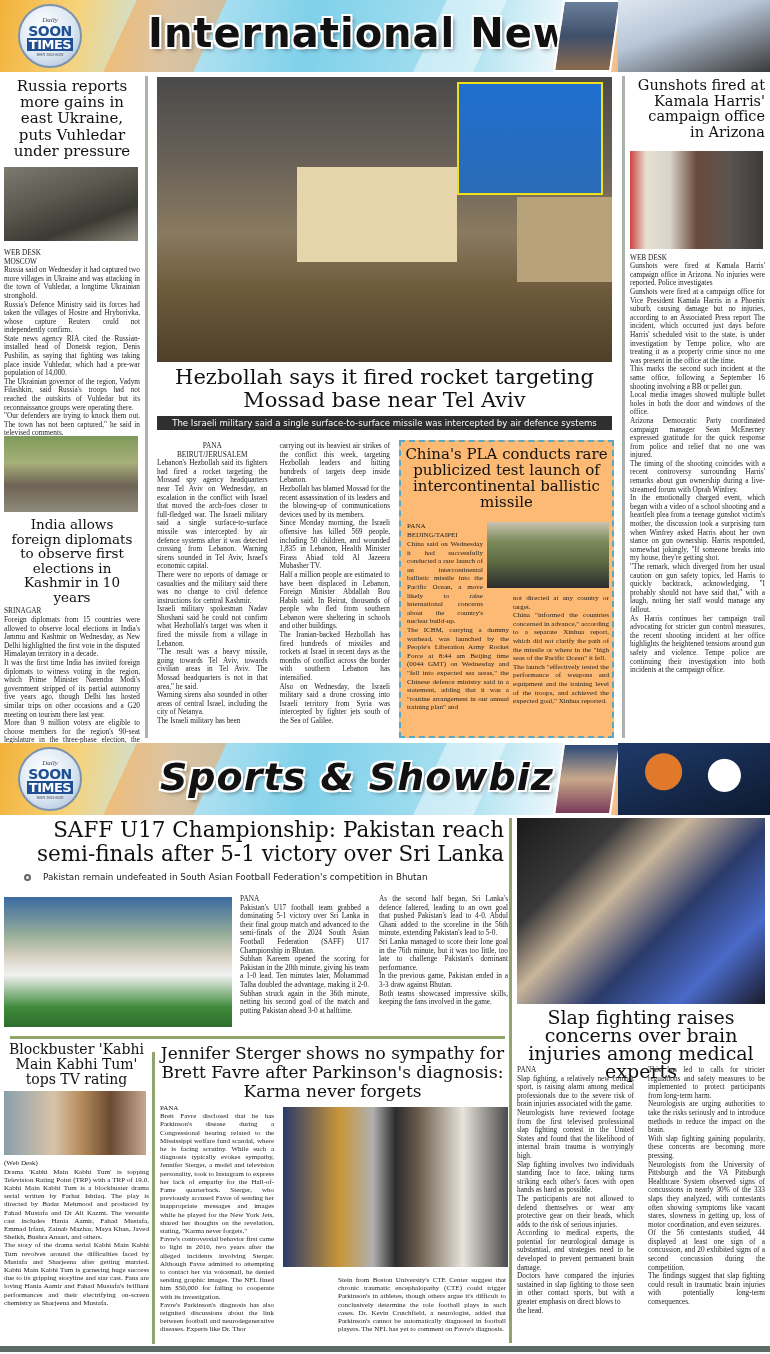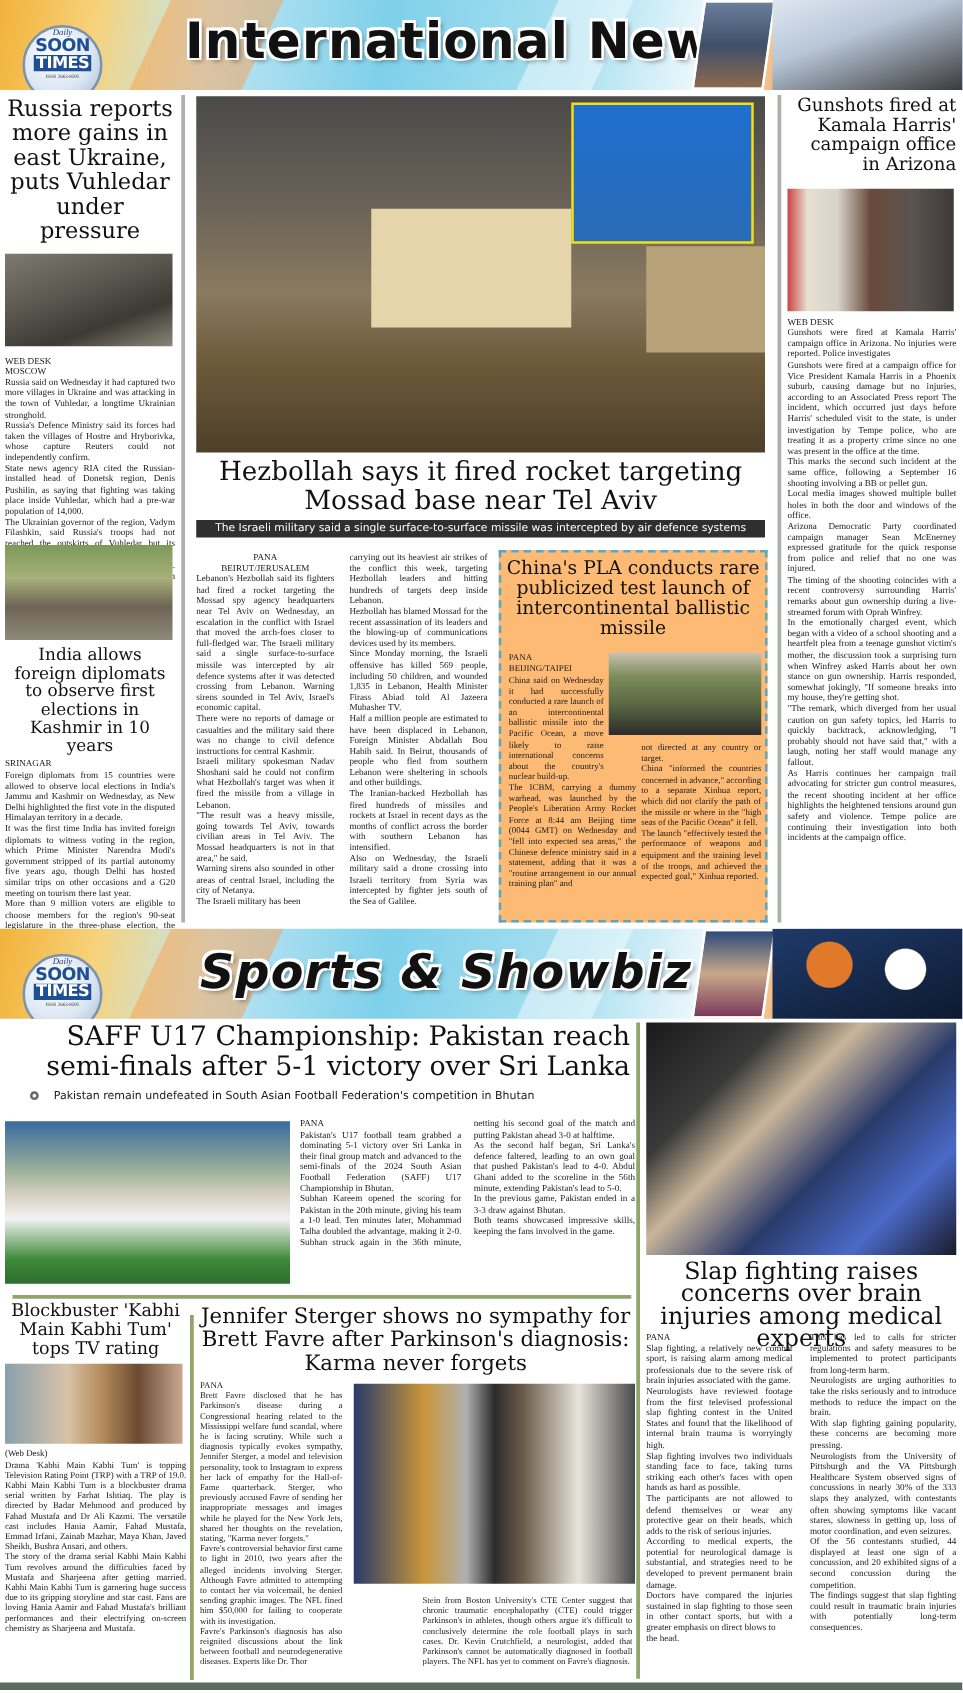--- a/index.html
+++ b/index.html
@@ -2,23 +2,23 @@
 <html><head>
 <meta charset="utf-8">
 <style>
   * { box-sizing: border-box; margin: 0; padding: 0; }
   html, body { width: 770px; height: 1354px; background: #ffffff; overflow: hidden; }
   body { font-family: "Liberation Serif", "DejaVu Serif", serif; color: #1a1a1a; position: relative; }
 
   .banner { position: absolute; left: 0; width: 770px; height: 72px; overflow: hidden;
     background: linear-gradient(100deg, #f2b23a 0%, #f7d27a 10%, #bfe6f3 22%, #7fd0ea 40%, #a9e0f0 60%, #e9f6fb 72%, #f3c08a 80%, #5b8cc8 86%, #2f4f8f 100%); }
   .banner .diag { position: absolute; top: 0; height: 100%; transform: skewX(-25deg); opacity: .45; }
-  .banner .logo { position: absolute; left: 18px; top: 20px; width: 64px; height: 64px; border-radius: 50%;
+  .banner .logo { position: absolute; left: 18px; top: 4px; width: 64px; height: 64px; border-radius: 50%;
     background: radial-gradient(circle at 40% 35%, #ffffff 0%, #dbe7f3 55%, #9fb6cf 100%);
-    border: 2px solid #7d93ad; display: flex; flex-direction: column; align-items: center; justify-content: flex-start; }
+    border: 2px solid #7d93ad; display: flex; flex-direction: column; align-items: center; justify-content: center; }
   .logo .daily { font-size: 7px; font-style: italic; color: #2a3f66; }
   .logo .soon, .logo .times { font-family: "DejaVu Sans", sans-serif; font-weight: bold; color: #1f4f93; line-height: 1; letter-spacing: -.5px; }
   .logo .soon { font-size: 14px; }
   .logo .times { font-size: 13px; background: #1f4f93; color: #fff; padding: 0 2px; }
   .logo .issn { font-size: 4px; color: #333; margin-top: 1px; }
   .banner .title { position: absolute; left: 148px; top: 10px; font-family: "DejaVu Sans", sans-serif; font-weight: bold;
     font-size: 40px; letter-spacing: 1px; color: #111; text-shadow: 2px 2px 0 #fff, -2px -2px 0 #fff, 2px -2px 0 #fff, -2px 2px 0 #fff, 3px 3px 4px rgba(0,0,0,.4); }
   .banner .title.script { font-style: italic; left: 160px; top: 12px; font-size: 38px; text-align: right; }
   .banner .photos { position: absolute; right: 0; top: 0; width: 212px; height: 72px; }
   .banner .ph1 { position: absolute; left: 0; top: 0; width: 58px; height: 72px; background: linear-gradient(180deg, #6a7f9c, #3f4f6a 50%, #8b6a4e); transform: skewX(-8deg); border: 2px solid #fff; }
@@ -55,21 +55,21 @@
     <span class="issn">ISSN 2663-8592</span>
   </div>
   <div class="title">International News</div>
   <div class="photos">
     <div class="ph1"></div>
     <div class="ph2"></div>
   </div>
 </div>
 
 <div class="col" style="left:4px;top:78px;width:136px;">
-  <h2 class="hl" style="font-size:18px;">Russia reports more gains in east Ukraine, puts Vuhledar under pressure</h2>
+  <h2 class="hl" style="font-size:15px;">Russia reports more gains in east Ukraine, puts Vuhledar under pressure</h2>
   <div class="img" style="position:relative;margin-top:8px;width:134px;height:74px;background:linear-gradient(160deg,#7d7a70 0%,#5a584f 40%,#3b3a33 70%,#8a8678 100%);"></div>
   <div class="body" style="margin-top:8px;">
     <p class="dl">WEB DESK</p>
     <p class="dl">MOSCOW</p>
     <p>Russia said on Wednesday it had captured two more villages in Ukraine and was attacking in the town of Vuhledar, a longtime Ukrainian stronghold.</p>
     <p>Russia's Defence Ministry said its forces had taken the villages of Hostre and Hryborivka, whose capture Reuters could not independently confirm.</p>
     <p>State news agency RIA cited the Russian-installed head of Donetsk region, Denis Pushilin, as saying that fighting was taking place inside Vuhledar, which had a pre-war population of 14,000.</p>
     <p>The Ukrainian governor of the region, Vadym Filashkin, said Russia's troops had not reached the outskirts of Vuhledar but its reconnaissance groups were operating there.</p>
     <p>"Our defenders are trying to knock them out. The town has not been captured," he said in televised comments.</p>
   </div>
@@ -174,20 +174,21 @@
   <div style="font-family:'DejaVu Sans',sans-serif;font-size:8.8px;margin-top:6px;padding-left:20px;">
     <span class="bullet-dot"></span><span>Pakistan remain undefeated in South Asian Football Federation's competition in Bhutan</span>
   </div>
 </div>
 <div class="img" style="left:4px;top:897px;width:228px;height:130px;background:linear-gradient(180deg,#3a6aa0 0%,#9ab09a 30%,#d6cfc0 45%,#f2f2f2 60%,#3e8a3a 85%,#2f6d2e 100%);"></div>
 <div class="col body" style="left:240px;top:895px;width:268px;column-count:2;column-gap:10px;height:135px;">
   <p>PANA</p>
   <p>Pakistan's U17 football team grabbed a dominating 5-1 victory over Sri Lanka in their final group match and advanced to the semi-finals of the 2024 South Asian Football Federation (SAFF) U17 Championship in Bhutan.</p>
   <p>Subhan Kareem opened the scoring for Pakistan in the 20th minute, giving his team a 1-0 lead. Ten minutes later, Mohammad Talha doubled the advantage, making it 2-0. Subhan struck again in the 36th minute, netting his second goal of the match and putting Pakistan ahead 3-0 at halftime.</p>
   <p>As the second half began, Sri Lanka's defence faltered, leading to an own goal that pushed Pakistan's lead to 4-0. Abdul Ghani added to the scoreline in the 56th minute, extending Pakistan's lead to 5-0.</p>
+  <p>Sri Lanka managed to score their lone goal in the 76th minute, but it was too little, too late to challenge Pakistan's dominant performance.</p>
   <p>In the previous game, Pakistan ended in a 3-3 draw against Bhutan.</p>
   <p>Both teams showcased impressive skills, keeping the fans involved in the game.</p>
 </div>
 
 <div class="vrule" style="left:509px;top:818px;height:525px;background:#8fa56b;"></div>
 <div class="green-rule" style="left:10px;top:1036px;width:495px;"></div>
 
 <div class="col" style="left:4px;top:1042px;width:145px;">
   <h2 class="hl" style="font-size:14px;">Blockbuster 'Kabhi Main Kabhi Tum' tops TV rating</h2>
   <div class="img" style="position:relative;margin-top:4px;width:142px;height:64px;background:linear-gradient(90deg,#8aa0ac 0%,#d8c2a8 35%,#b48a5a 55%,#6a4a32 75%,#c8a890 100%);"></div>

